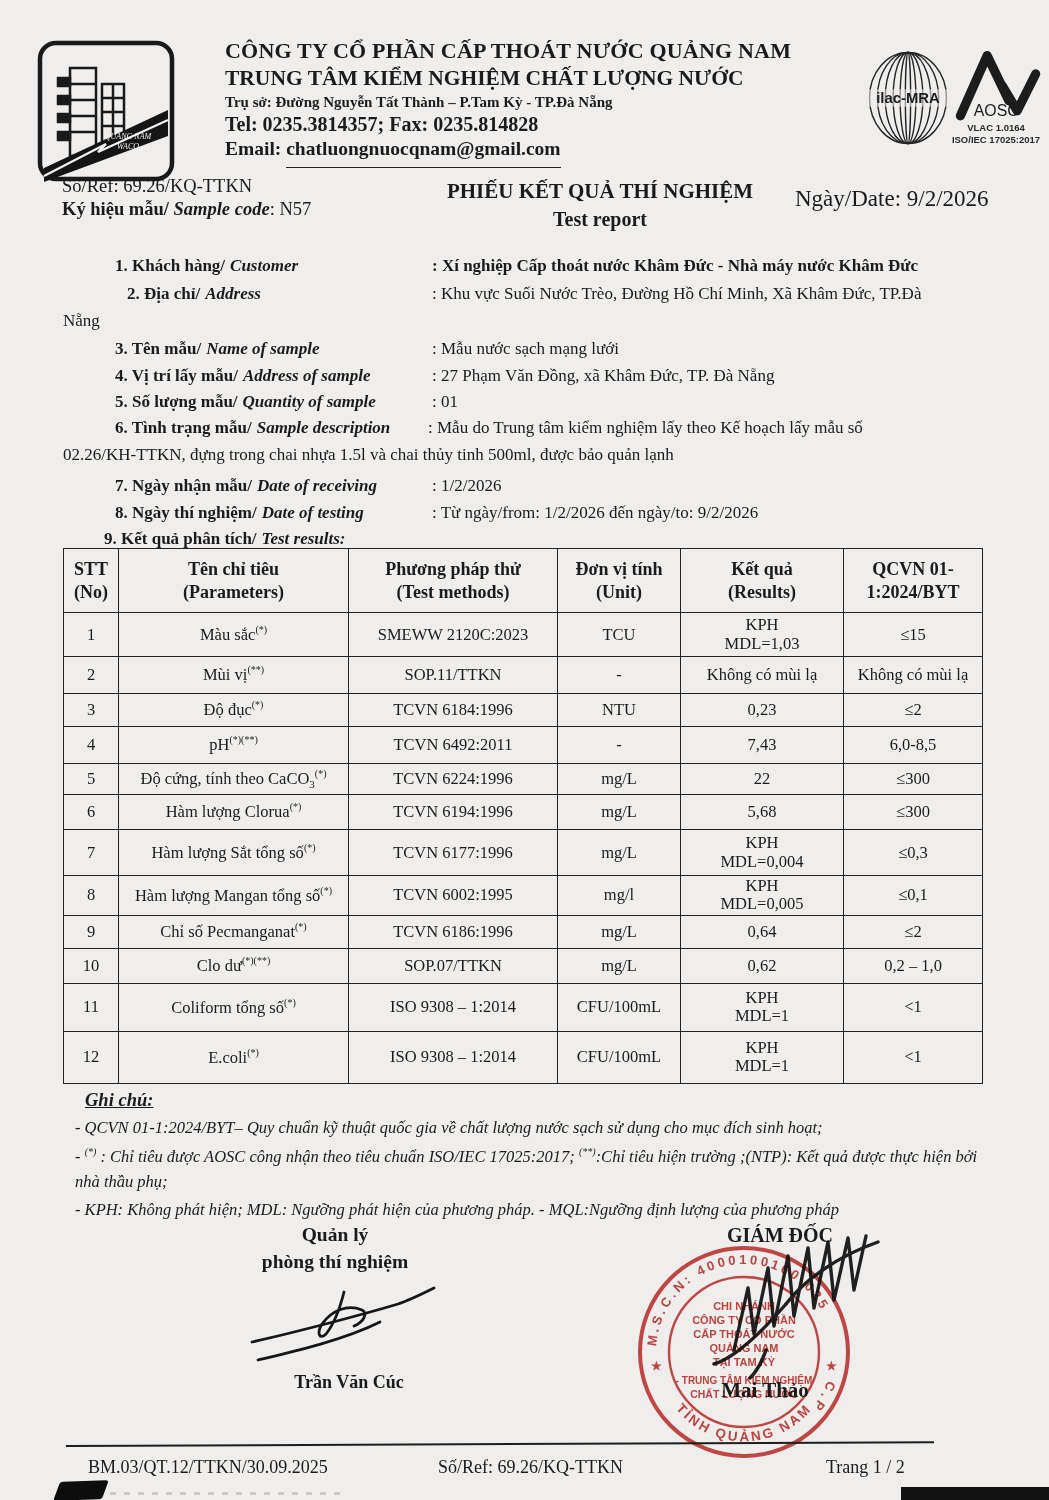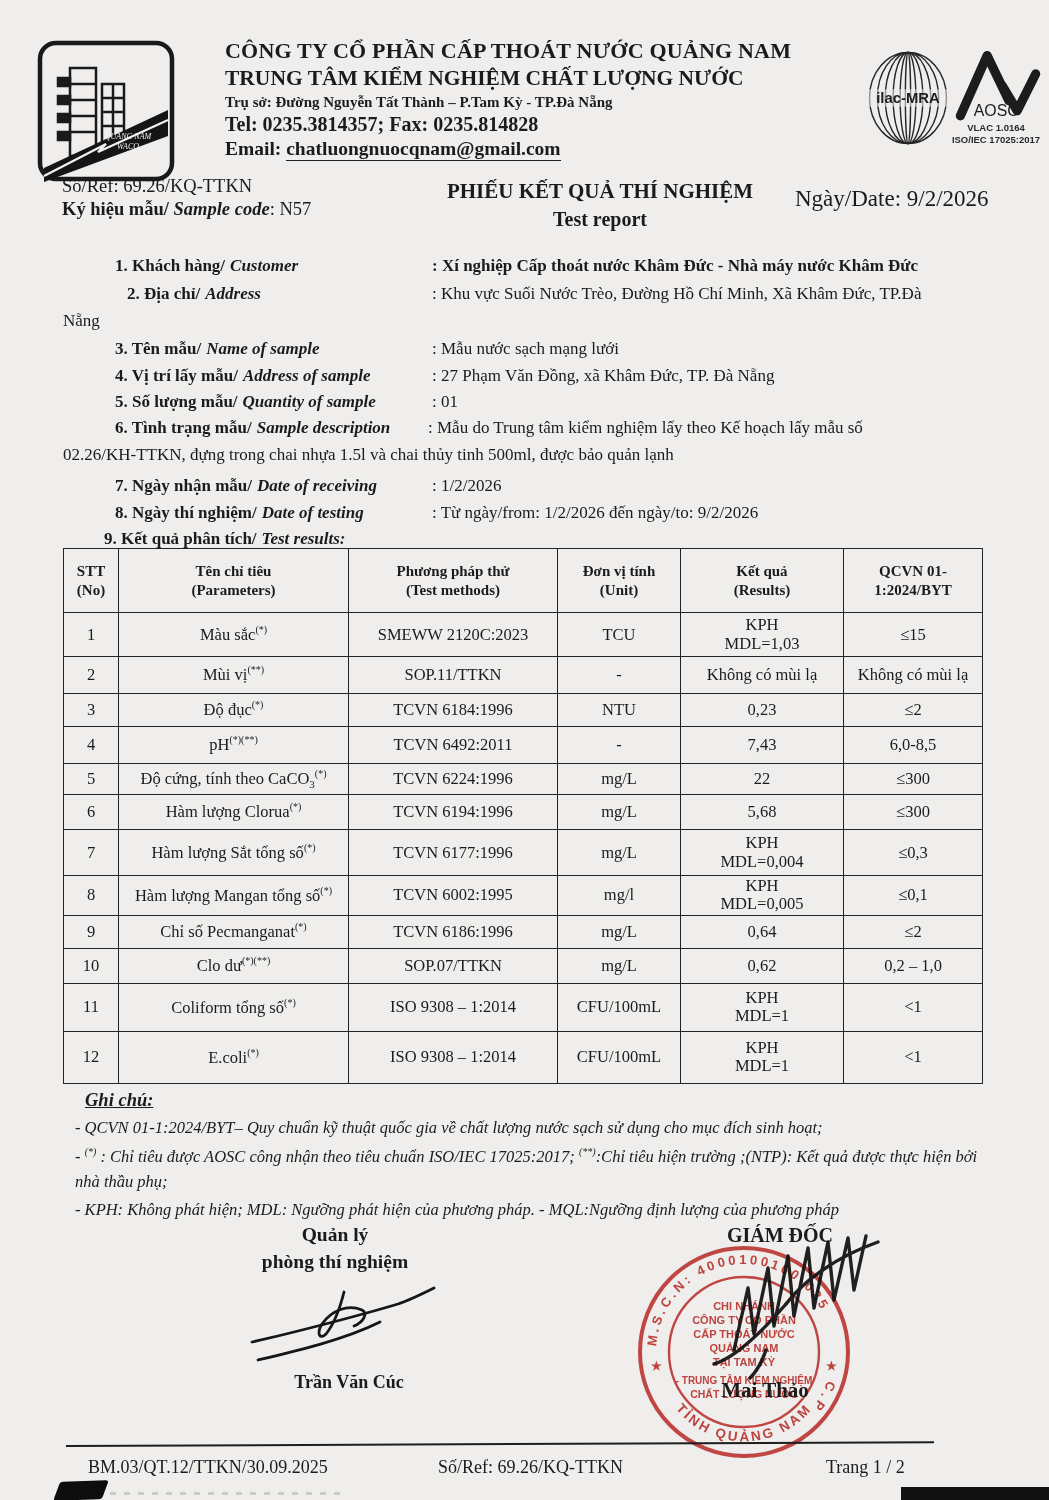--- a/index.html
+++ b/index.html
@@ -11,21 +11,21 @@
   }
   .abs{position:absolute;}
   
   .co-logo{left:36px;top:40px;width:140px;height:142px;}
   .hdr-block{left:225px;top:38px;width:560px;text-align:left;}
   .hdr-company{font-size:22px;font-weight:bold;letter-spacing:.2px;white-space:nowrap;}
   .hdr-center{font-size:21.5px;font-weight:bold;margin-top:2px;white-space:nowrap;}
   .hdr-addr{font-size:15px;font-weight:bold;margin-top:3px;white-space:nowrap;}
   .hdr-tel{font-size:20px;font-weight:bold;margin-top:2px;}
   .hdr-email{font-size:19.5px;font-weight:bold;margin-top:2px;}
-  .hdr-email .mail{border-bottom:1.6px solid #222;padding-bottom:1px;}
+  .hdr-email .mail{border-bottom:1.6px solid #222;padding-bottom:8px;}
   .ilac{left:866px;top:48px;width:84px;height:100px;}
   .aosc{left:952px;top:42px;width:92px;height:84px;}
   .vlac{left:946px;top:122px;width:100px;text-align:center;font-family:"Liberation Sans",sans-serif;
         font-weight:bold;font-size:9.5px;line-height:1.3;color:#2a2a2a;}
   
   .ref1{left:62px;top:176px;font-size:18.5px;}
   .ref2{left:62px;top:199px;font-size:18.5px;font-weight:bold;}
   .ref2 .it{font-style:italic;}
   .ref2 .val{font-weight:normal;}
   .doc-title{left:380px;top:179px;width:440px;text-align:center;font-size:21px;font-weight:bold;}
@@ -34,21 +34,21 @@
   
   .ln{position:absolute;font-size:17px;white-space:nowrap;}
   .lbl{font-weight:bold;}
   .lbl .en{font-style:italic;margin-left:5px;}
   .val-b{font-weight:bold;}
   
   table.results{position:absolute;left:63px;top:548px;width:919px;border-collapse:collapse;table-layout:fixed;
     font-size:16.5px;color:#1b1b1b;}
   table.results th,table.results td{border:1.6px solid #232323;text-align:center;vertical-align:middle;
     padding:1px 3px;overflow:hidden;}
-  table.results th{font-size:15px;font-weight:bold;line-height:1.25;}
+  table.results th{font-size:18px;font-weight:bold;line-height:1.25;}
   tr.hrow{height:64px;}
   tr.r1{height:44px;} tr.r2{height:37px;} tr.r3{height:33px;} tr.r4{height:37px;}
   tr.r5{height:31px;} tr.r6{height:35px;} tr.r7{height:46px;} tr.r8{height:37px;}
   tr.r9{height:33px;} tr.r10{height:35px;} tr.r11{height:48px;} tr.r12{height:52px;}
   td.res{white-space:pre-line;line-height:1.12;}
   sup.sp{font-size:10px;} sub.sb{font-size:11px;}
   
   .note-title{left:85px;top:1090px;font-size:18.5px;font-weight:bold;font-style:italic;text-decoration:underline;}
   .note{position:absolute;font-size:16.5px;font-style:italic;white-space:nowrap;}
   .note sup{font-size:10px;}

